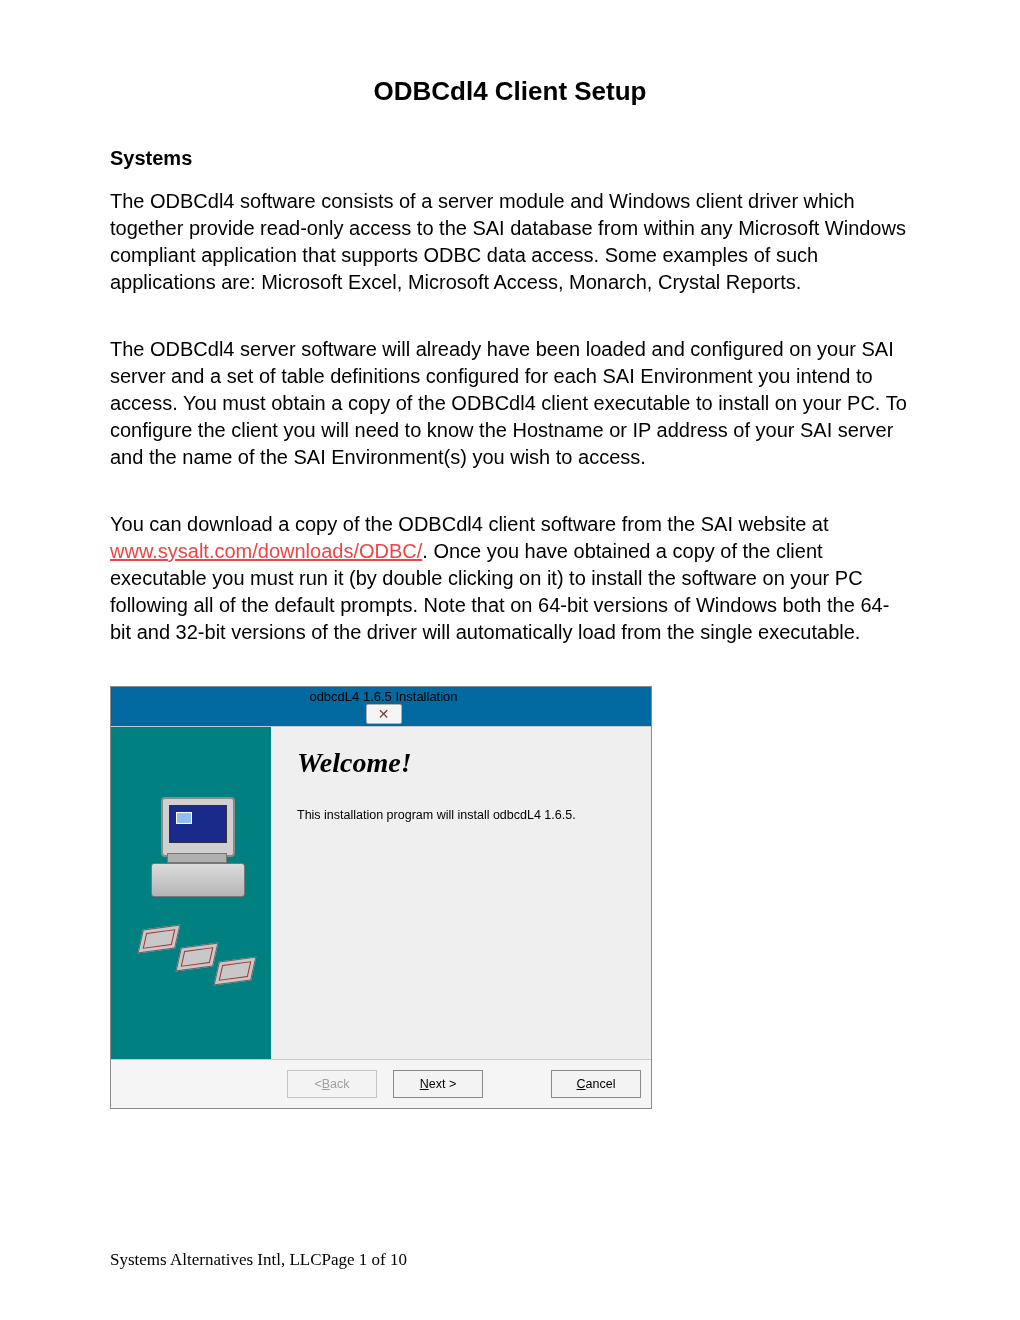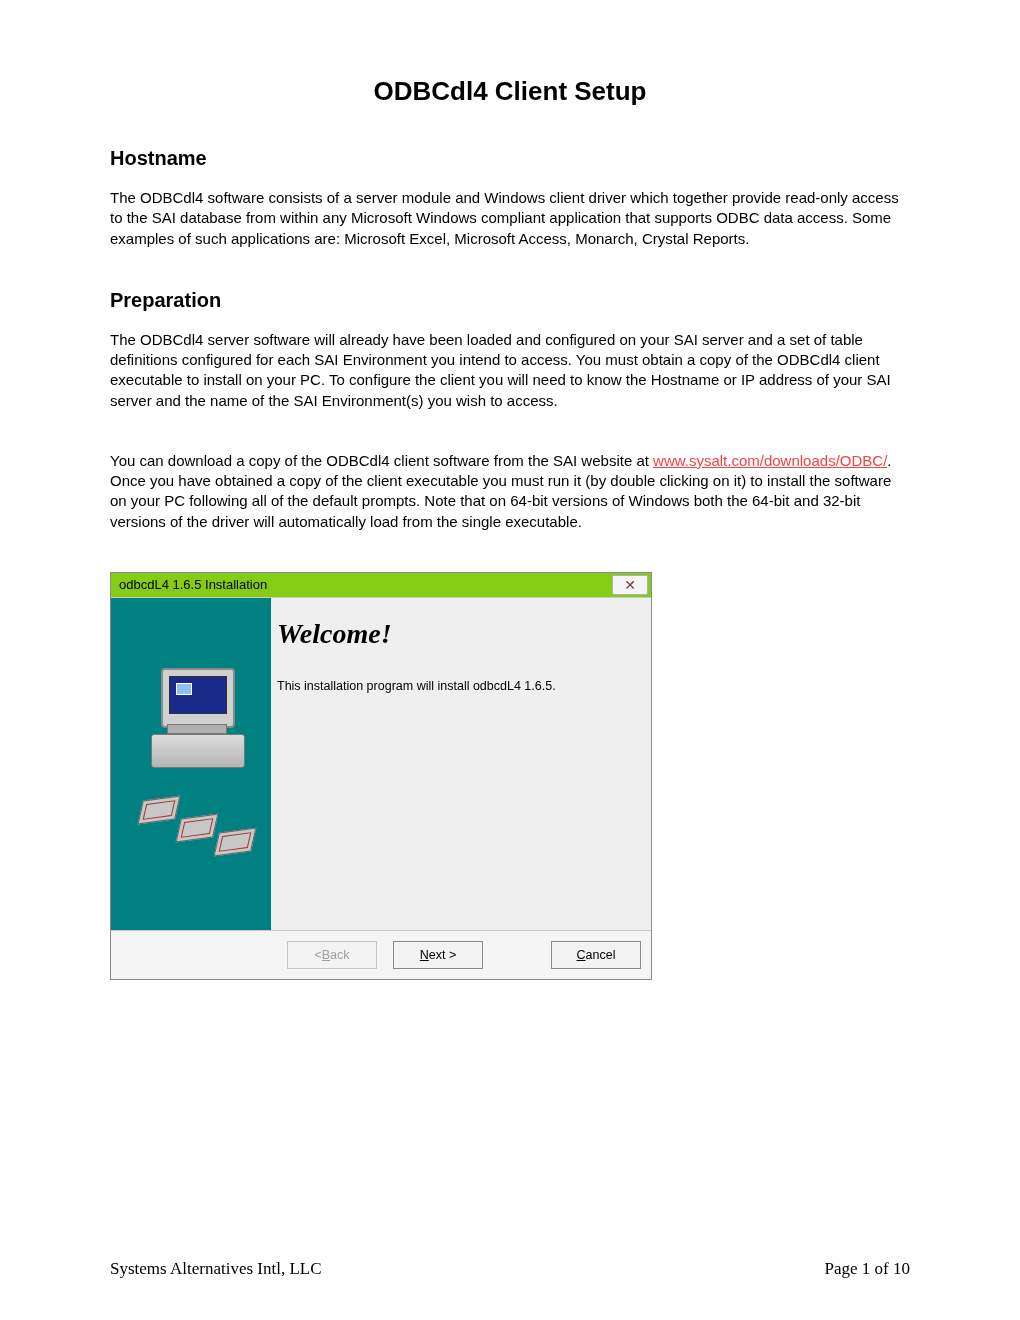--- a/index.html
+++ b/index.html
@@ -21,42 +21,43 @@
     font-size: 26px;
     font-weight: bold;
     margin: 16px 0 40px 0;
   }
   h2 {
     font-size: 20px;
     font-weight: bold;
     margin: 30px 0 18px 0;
   }
   p {
-    font-size: 15px;
+    font-size: 20px;
     line-height: 1.35;
     margin: 0 0 40px 0;
   }
   a.link {
     color: #ef4444;
     text-decoration: underline;
   }
   
   .installer {
     width: 540px;
     margin-top: 4px;
     border: 1px solid #8a8a8a;
     font-family: Tahoma, Arial, sans-serif;
   }
   .installer-title {
     display: flex;
     align-items: center;
     justify-content: space-between;
     padding: 2px 3px 2px 8px;
     font-size: 13px;
-    background: #84cc16;
+    background: #0369a1;
+    flex-direction: column;
   }
   .close-btn {
     border: 1px solid #b0b0b0;
     border-radius: 2px;
     width: 34px;
     height: 18px;
     display: flex;
     align-items: center;
     justify-content: center;
     font-size: 14px;
@@ -72,21 +73,21 @@
   }
   .installer-graphic {
     width: 160px;
     height: 332px;
     background: #008080;
     position: relative;
     flex-shrink: 0;
   }
   .installer-right {
     flex: 1;
-    padding: 20px 22px 10px 6px;
+    padding: 20px 22px 10px 26px;
     background: #efefef;
     font-size: 12.5px;
     color: #000;
   }
   .installer-right .welcome {
     font-family: "Times New Roman", serif;
     font-style: italic;
     font-weight: bold;
     font-size: 28px;
     margin: 0 0 28px 0;
@@ -168,39 +169,37 @@
   .disk::before {
     content:"";
     position:absolute; inset:3px;
     border:1px solid #a33;
   }
   .disk1 { top: 200px; left: 30px; }
   .disk2 { top: 218px; left: 68px; }
   .disk3 { top: 232px; left: 106px; }
   .page-footer {
     position: absolute;
-    bottom: 41px;
+    bottom: 50px;
     left: 110px;
     right: 110px;
     display: flex;
-    justify-content: space-between;
     font-family: "Times New Roman", serif;
     font-size: 17px;
   }
 </style>
 </head>
 <body>
 
 <div class="page">
   <h1>ODBCdl4 Client Setup</h1>
 
-  <h2>Hostname</h2>
+  <h2>Systems</h2>
   <p>The ODBCdl4 software consists of a server module and Windows client driver which together provide read-only access to the SAI database from within any Microsoft Windows compliant application that supports ODBC data access.  Some examples of such applications are:  Microsoft Excel, Microsoft Access, Monarch, Crystal Reports.</p>
 
-  <h2>Preparation</h2>
   <p>The ODBCdl4 server software will already have been loaded and configured on your SAI server and a set of table definitions configured for each SAI Environment you intend to access.  You must obtain a copy of the ODBCdl4 client executable to install on your PC.  To configure the client you will need to know the Hostname or IP address of your SAI server and the name of the SAI Environment(s) you wish to access.</p>
 
   <p>
     <span>You can download a copy of the ODBCdl4 client software from the SAI website at </span><a class="link">www.sysalt.com/downloads/ODBC/</a><span>.  Once you have obtained a copy of the client executable you must run it (by double clicking on it) to install the software on your PC following all of the default prompts.  Note that on 64-bit versions of Windows both the 64-bit and 32-bit versions of the driver will automatically load from the single executable.</span>
   </p>
 
   <div class="installer">
     <div class="installer-title">
       <span>odbcdL4 1.6.5 Installation</span>
       <div class="close-btn">

